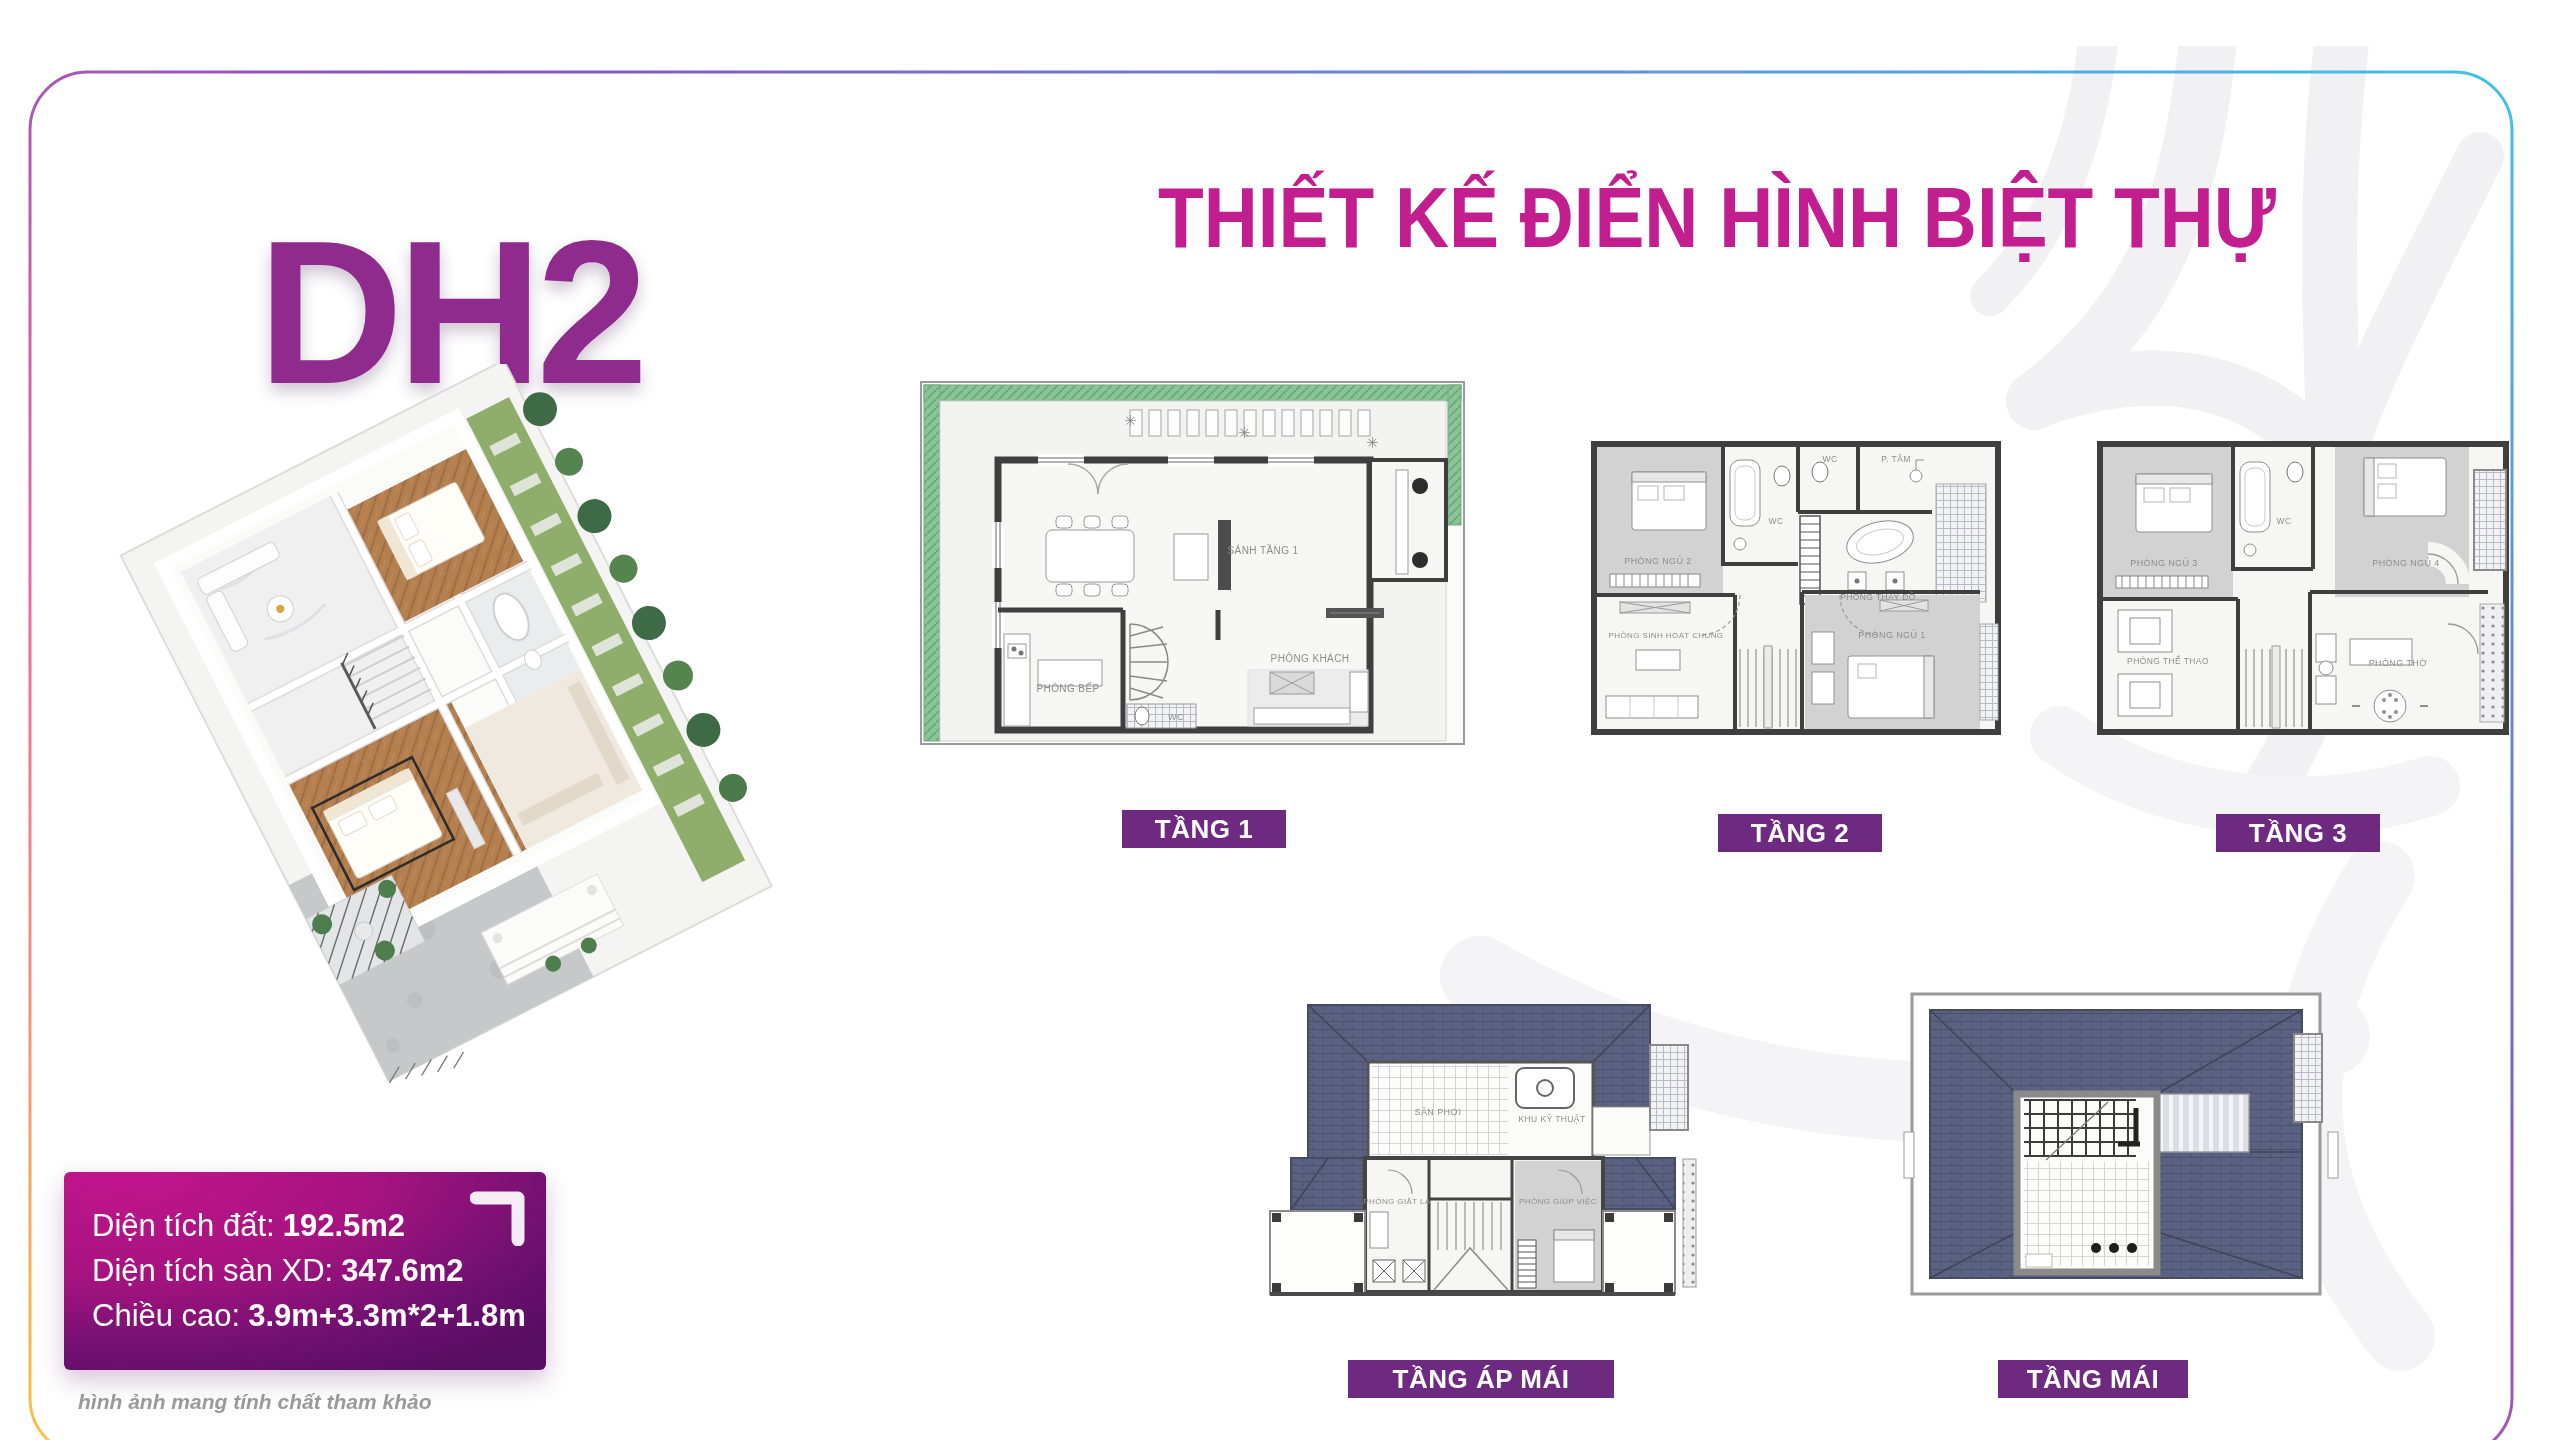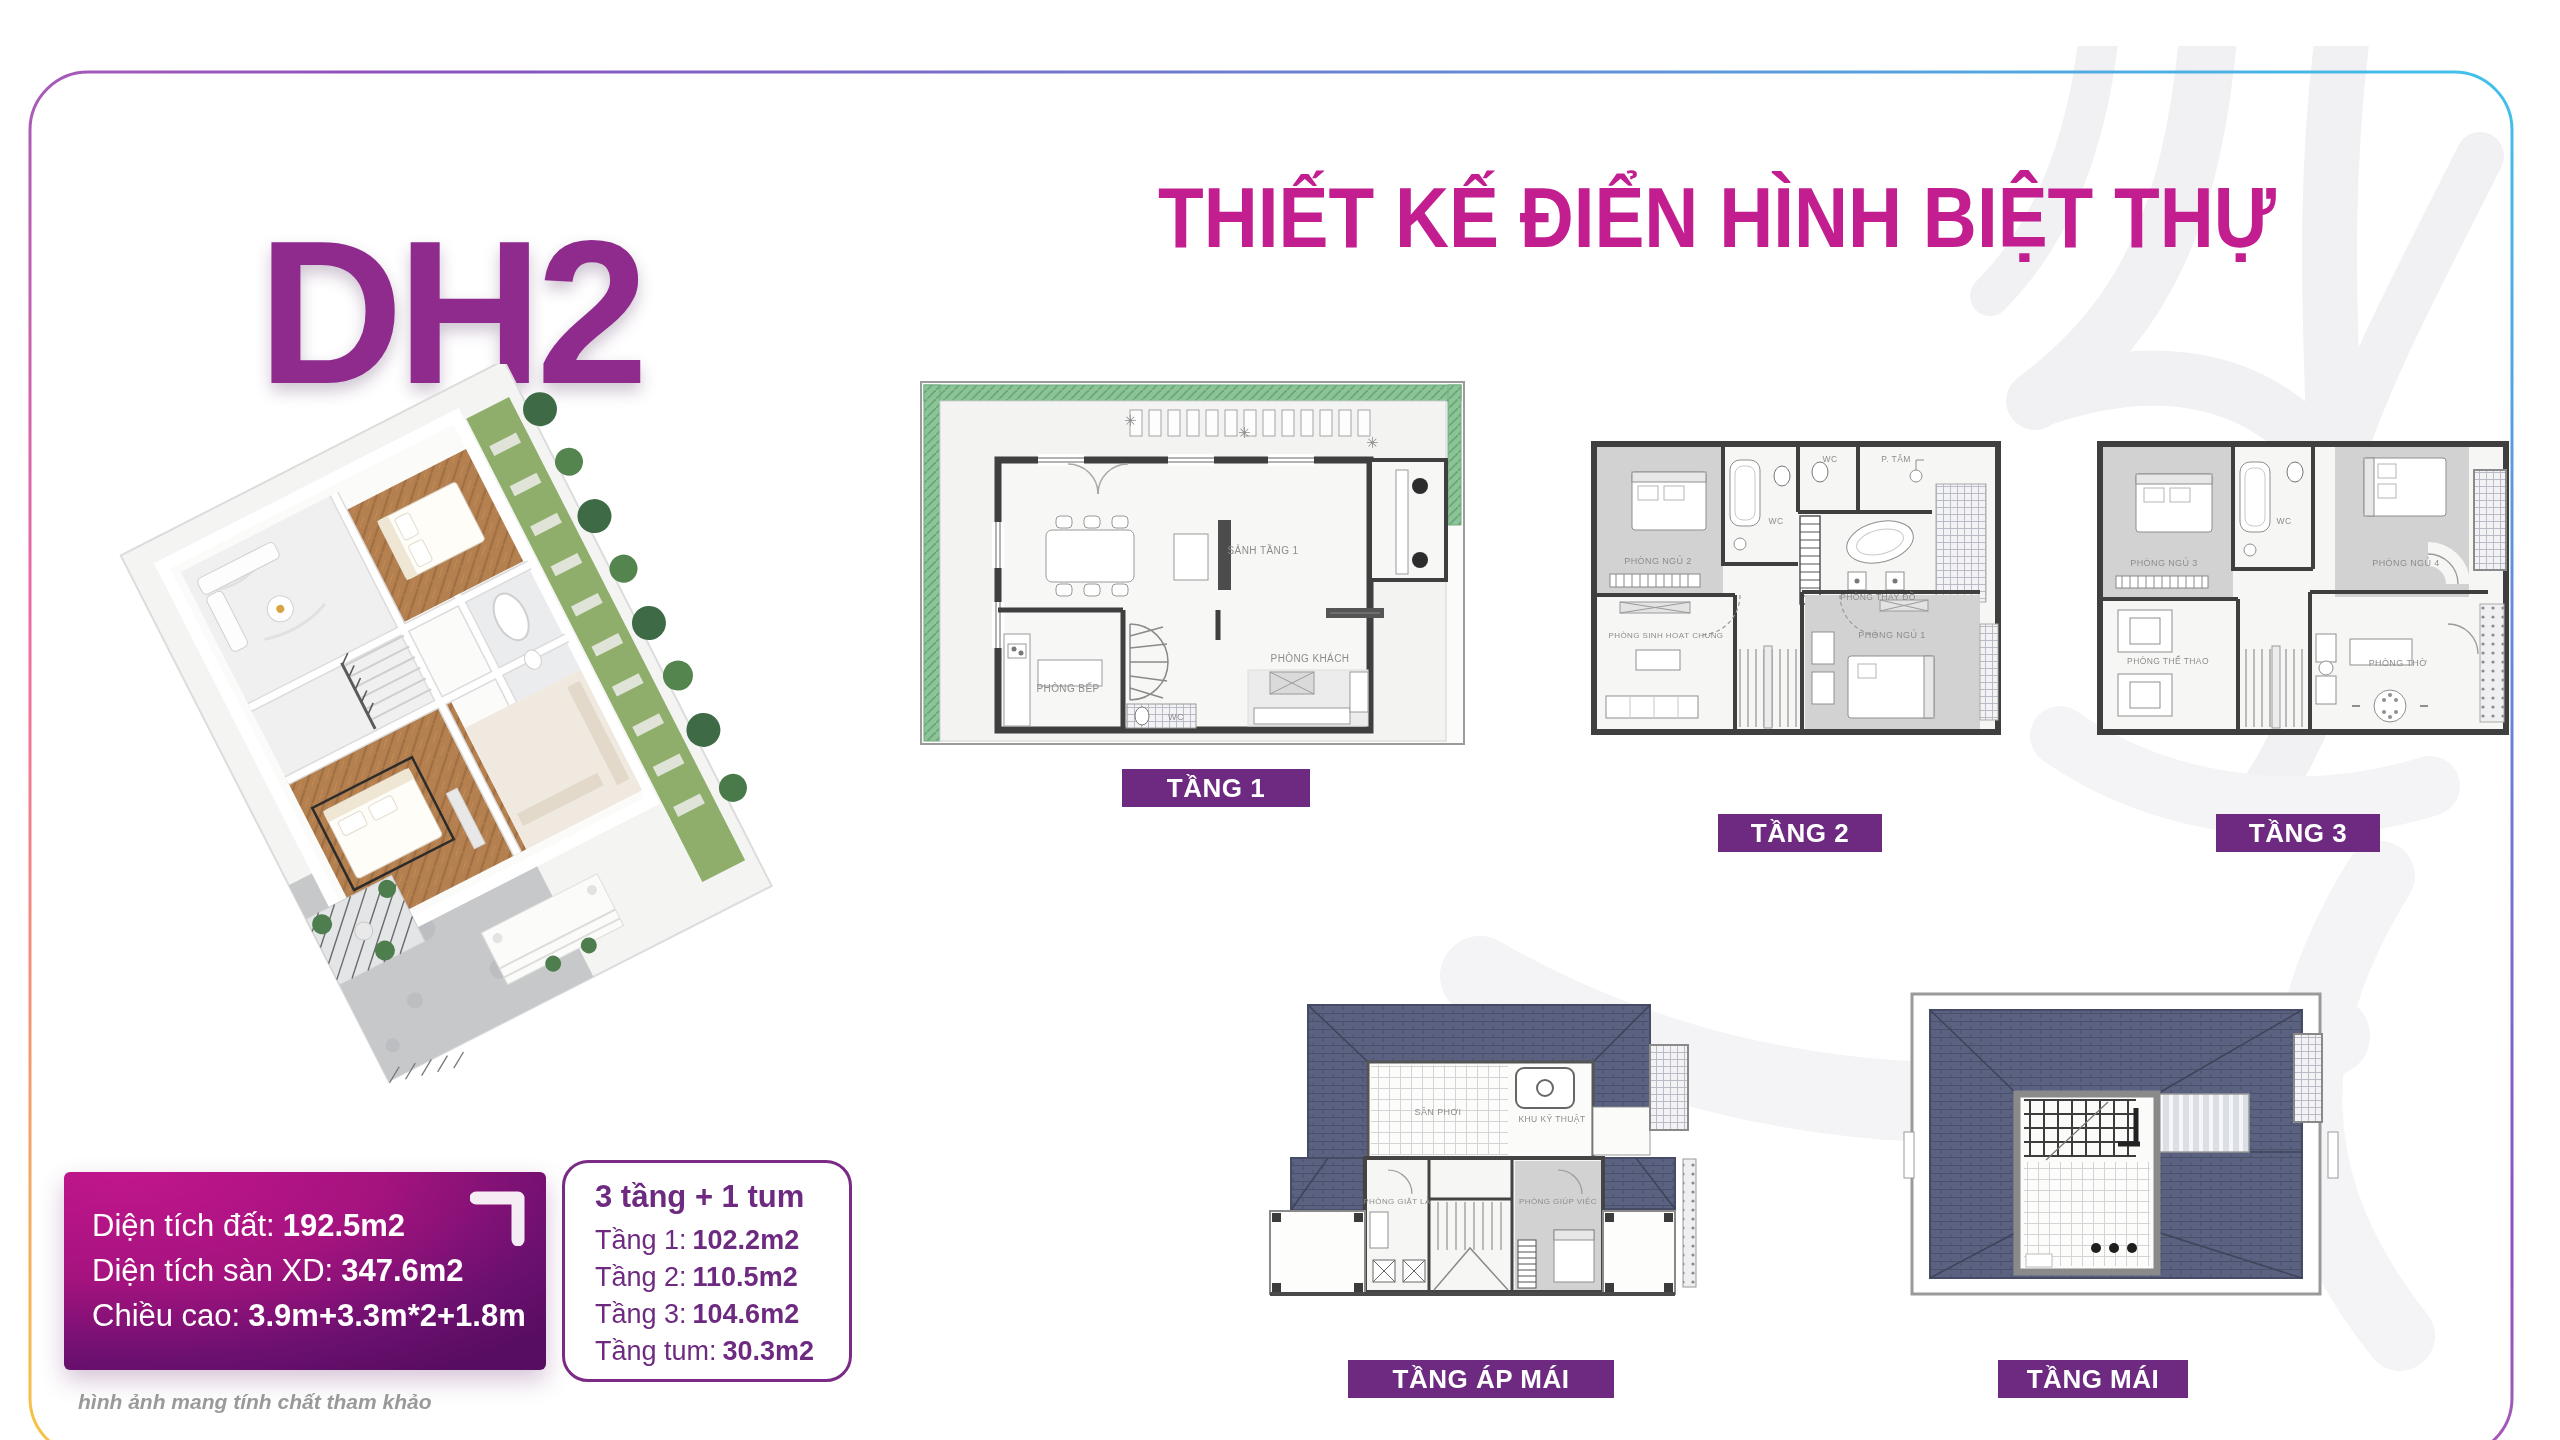--- a/index.html
+++ b/index.html
@@ -535,51 +535,36 @@
       <circle cx="236" cy="266" r="5" fill="#1e1e1e"></circle>
       <rect x="130" y="272" width="26" height="13" fill="#ffffff" stroke="#bbbbbb"></rect>
 
       <rect x="398" y="52" width="28" height="88" fill="url(#gridTiny)" stroke="#888888" stroke-width="2"></rect>
 
       <rect x="8" y="150" width="10" height="46" fill="#ffffff" stroke="#9a9a9a"></rect>
       <rect x="432" y="150" width="10" height="46" fill="#ffffff" stroke="#9a9a9a"></rect>
     </svg>
   </div>
 
-  <div class="abs floor-label" style="left:1122px;top:723px;width:188px;height:38px;">
+  <div class="abs floor-label" style="left:1122px;top:764px;width:164px;height:38px;">
     <span>TẦNG 1</span>
   </div>
   <div class="abs floor-label" style="left:1718px;top:768px;width:164px;height:38px;">
     <span>TẦNG 2</span>
   </div>
   <div class="abs floor-label" style="left:2216px;top:768px;width:164px;height:38px;">
     <span>TẦNG 3</span>
   </div>
   <div class="abs floor-label" style="left:1348px;top:1314px;width:266px;height:38px;">
     <span>TẦNG ÁP MÁI</span>
   </div>
   <div class="abs floor-label" style="left:1998px;top:1314px;width:190px;height:38px;">
     <span>TẦNG MÁI</span>
   </div>
 
-  <div class="abs floors-box">
-    <div class="floors-title">3 tầng + 1 tum</div>
-    <div class="floors-row">
-      <span>Tầng 1:</span><b>102.2m2</b>
-    </div>
-    <div class="floors-row">
-      <span>Tầng 2:</span><b>110.5m2</b>
-    </div>
-    <div class="floors-row">
-      <span>Tầng 3:</span><b>104.6m2</b>
-    </div>
-    <div class="floors-row">
-      <span>Tầng tum:</span><b>30.3m2</b>
-    </div>
-  </div>
 
   <div class="abs spec-box">
     <svg class="spec-corner" width="58" height="58" viewBox="0 0 58 58">
       <path d="M6,10 H48 V52" fill="none" stroke="#ffffff" stroke-width="13" stroke-linejoin="round" stroke-linecap="round" opacity=".92"></path>
     </svg>
     <div class="spec-row">
       <span>Diện tích đất:</span><b>192.5m2</b>
     </div>
     <div class="spec-row">
       <span>Diện tích sàn XD:</span><b>347.6m2</b>

